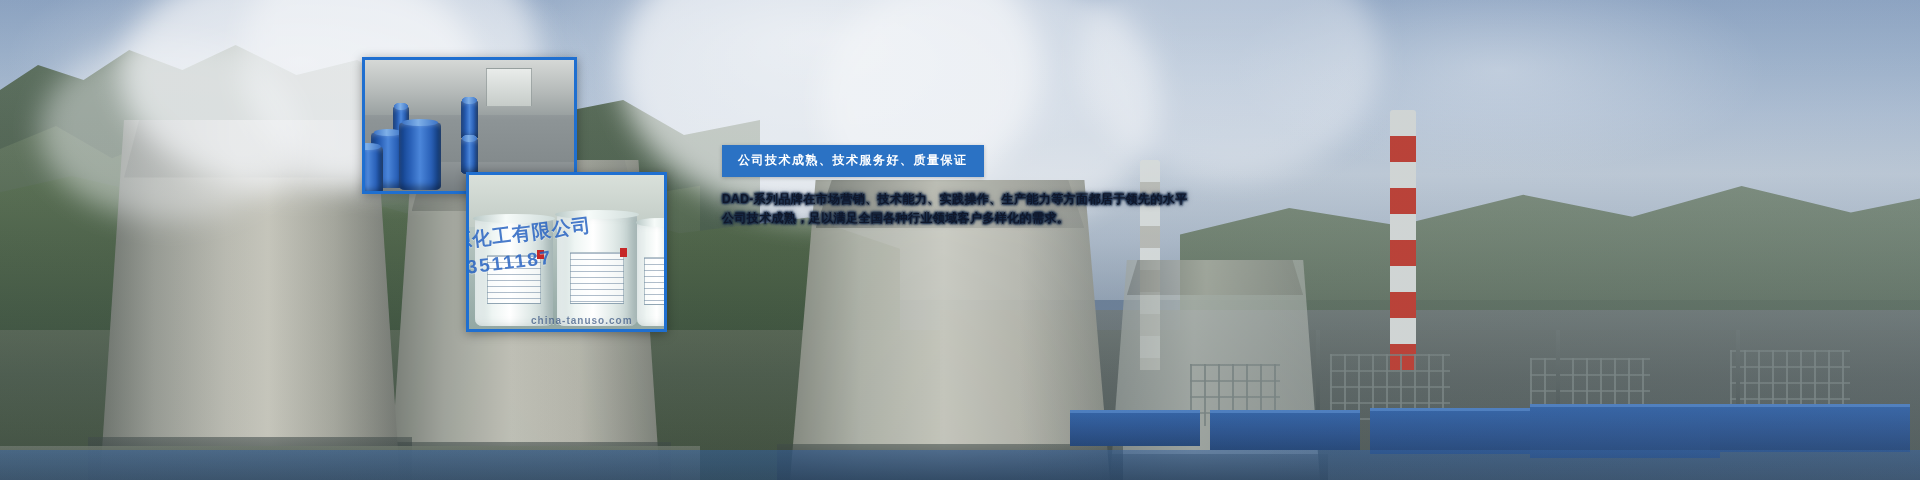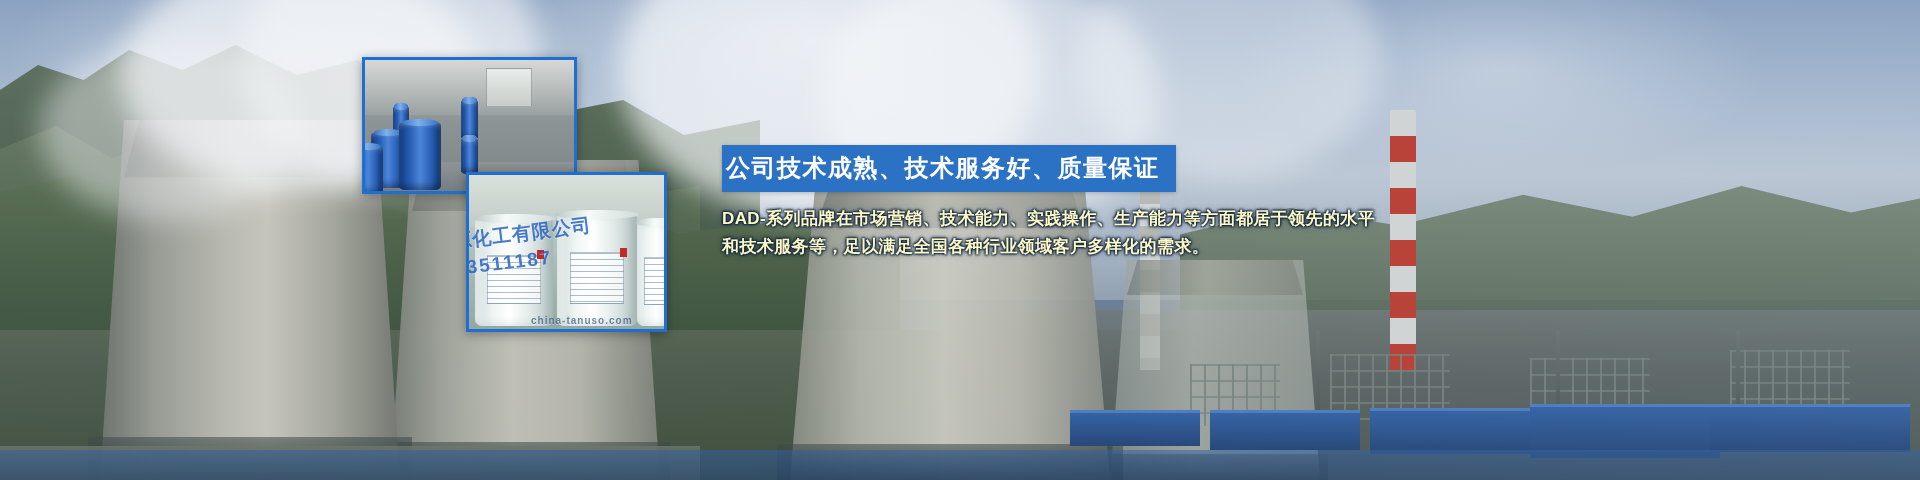--- a/index.html
+++ b/index.html
@@ -229,27 +229,27 @@
     color:#1565d8; letter-spacing:1px; white-space:nowrap;
     -webkit-text-stroke:3px #ffffff;
     paint-order:stroke fill;
     text-shadow:
       0 0 2px #ffffff,
       2px 2px 0 rgba(255,255,255,.9);
   }
   .subbar {
     display:inline-block; margin-top:13px;
     background:#2b72c4;
-    color:#ffffff; font-weight:700; font-size:24px; letter-spacing:1.5px;
-    padding:7px 16px 8px 4px; white-space:nowrap;
+    color:#ffffff; font-weight:700; font-size:12px; letter-spacing:1.5px;
+    padding:7px 16px 8px 16px; white-space:nowrap;
     box-shadow:0 1px 4px rgba(0,0,0,.22);
   }
   .desc { margin-top:13px; }
   .desc p {
-    font-size:17px; line-height:1.62; font-weight:700; color:#fef9c3;
+    font-size:12px; line-height:1.62; font-weight:700; color:#0f172a;
     letter-spacing:.4px; white-space:nowrap;
     text-shadow:
       -1px -1px 2px rgba(20,40,70,.85),
        1px -1px 2px rgba(20,40,70,.85),
       -1px  1px 2px rgba(20,40,70,.85),
        1px  1px 2px rgba(20,40,70,.85),
        0 0 6px rgba(15,35,65,.6);
   }
 </style>
 </head>
@@ -380,17 +380,17 @@
       <div class="wm wm-site">china-tanuso.com</div>
     </div>
   </div>
 
   <div class="copy">
 
     <div class="subbar">公司技术成熟、技术服务好、质量保证</div>
 
     <div class="desc">
       <p>DAD-系列品牌在市场营销、技术能力、实践操作、生产能力等方面都居于领先的水平</p>
-      <p>和技术服务等，足以满足全国各种行业领域客户多样化的需求。</p>
+      <p>公司技术成熟，足以满足全国各种行业领域客户多样化的需求。</p>
     </div>
   </div>
 
 </div>
 
 </body></html>

